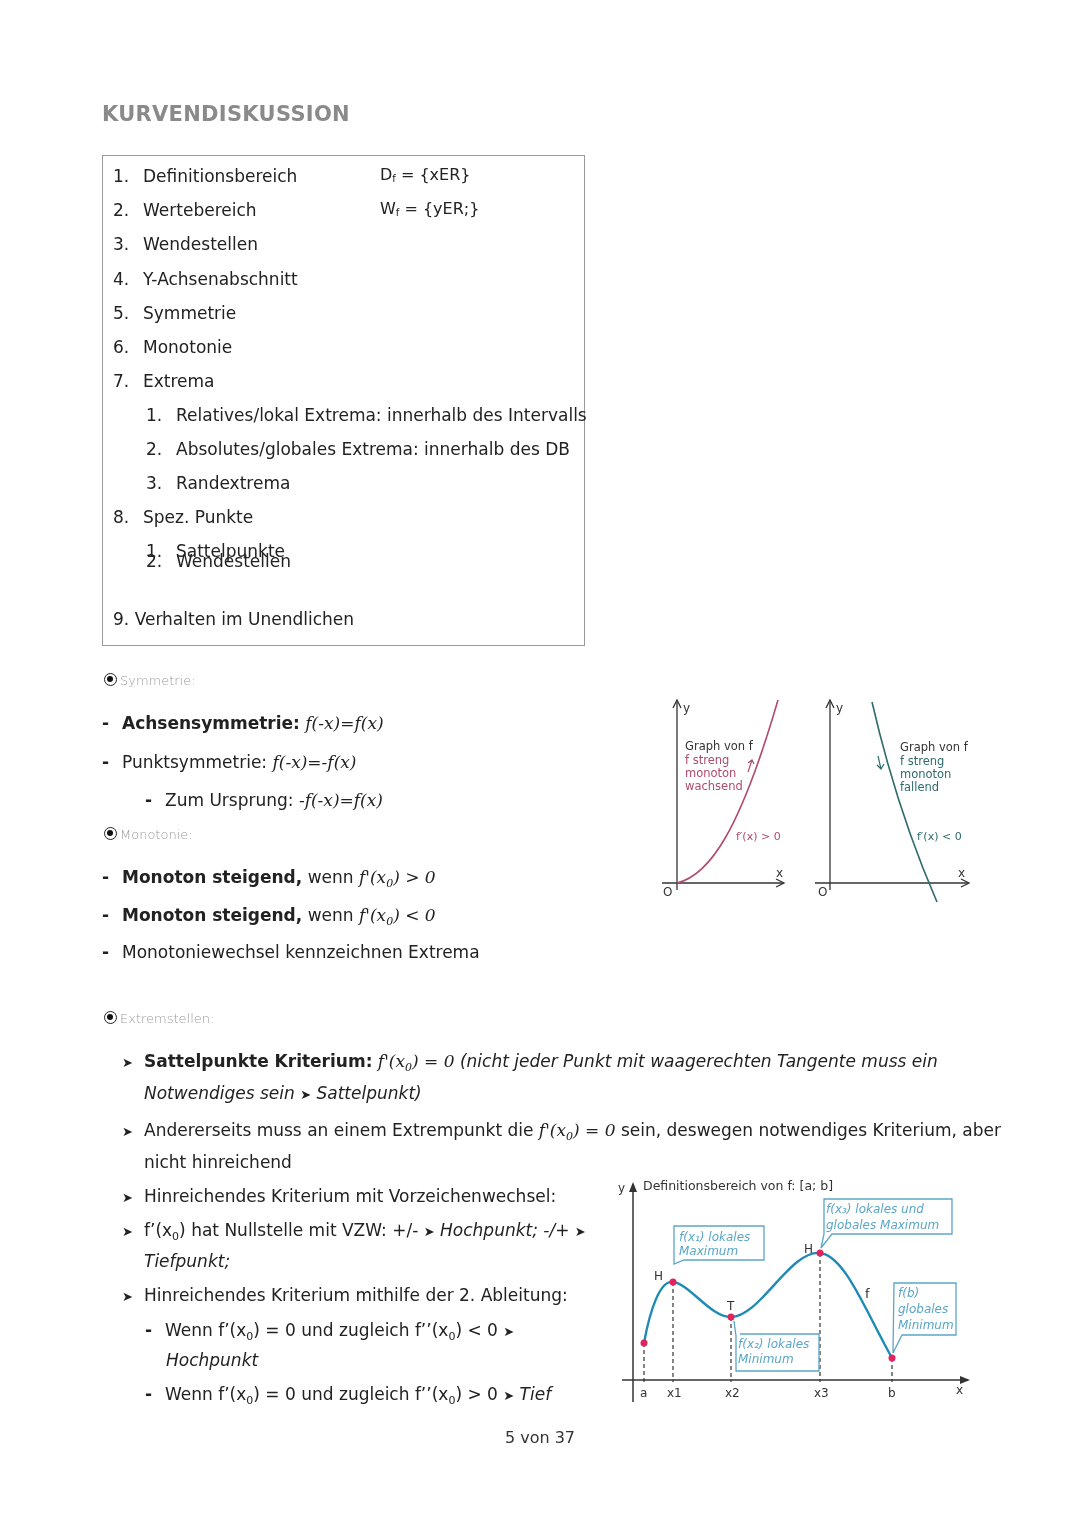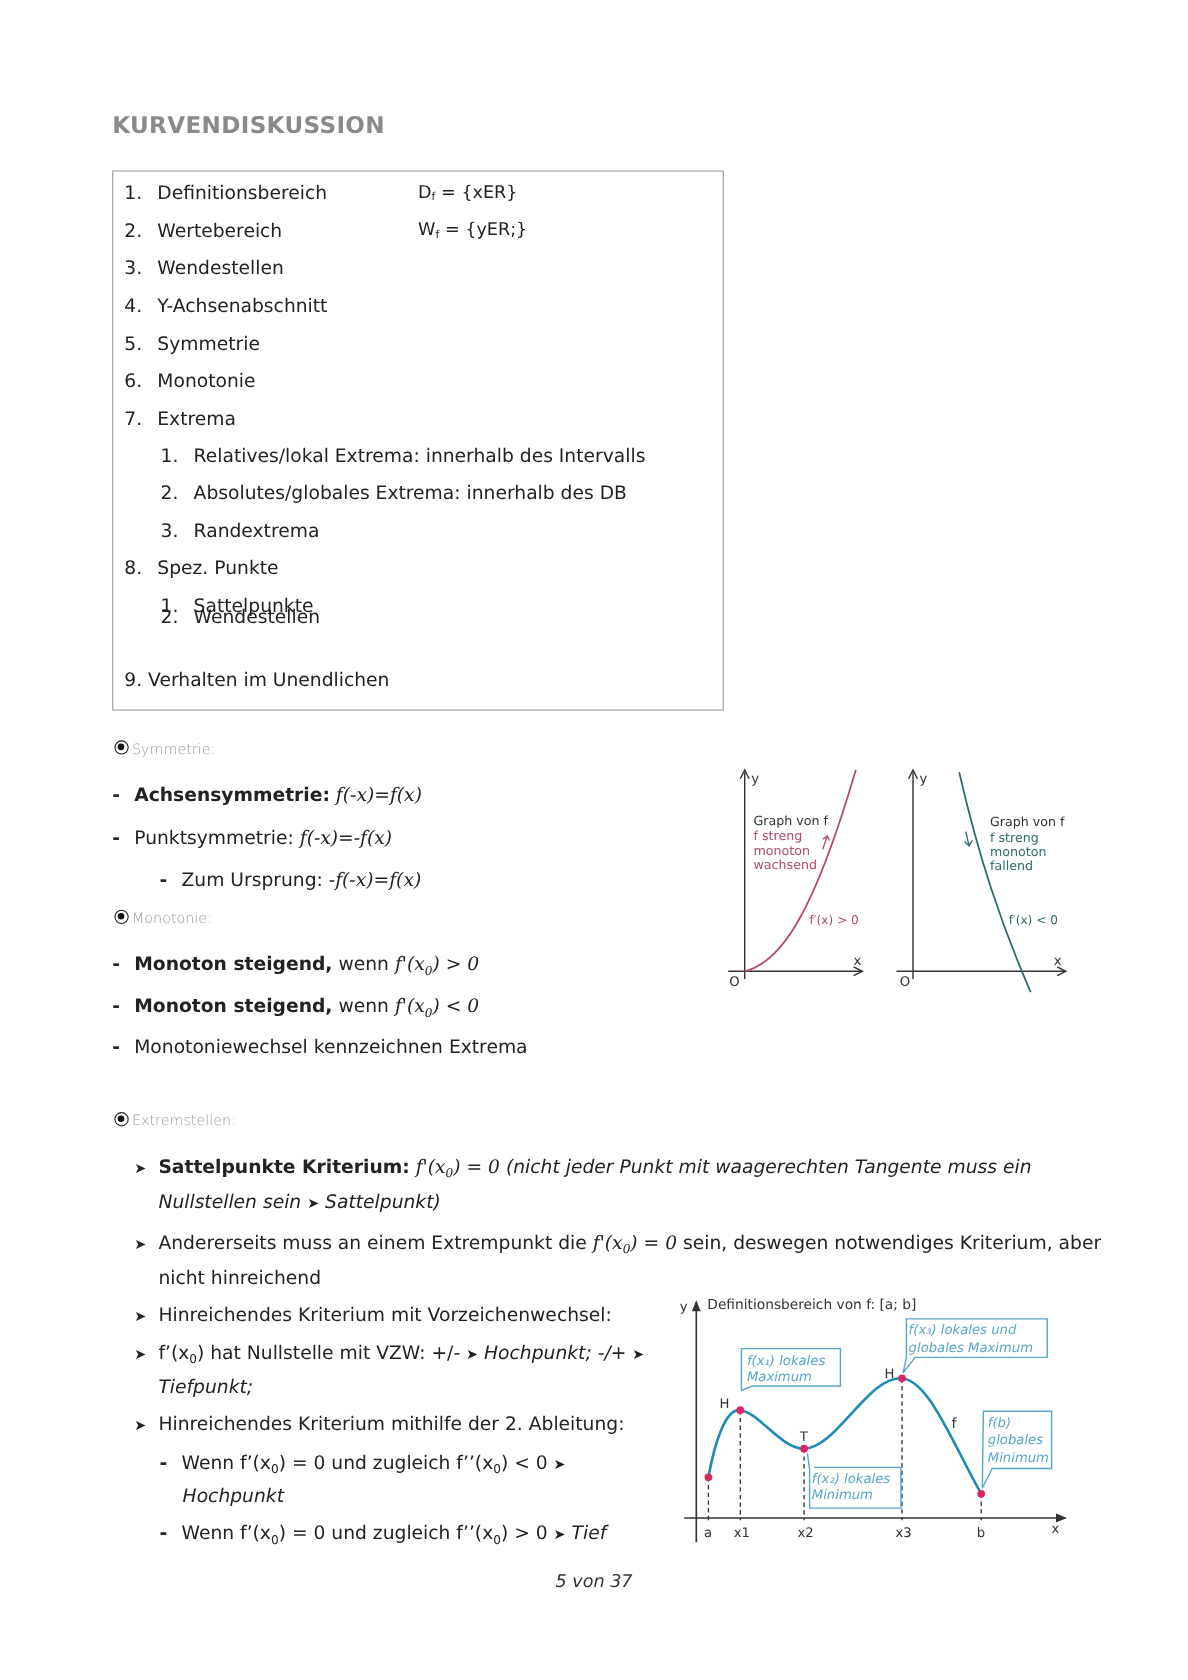--- a/index.html
+++ b/index.html
@@ -1,36 +1,36 @@
 <!DOCTYPE html>
 <html><head>
 <meta charset="utf-8">
 <style>
   html,body{margin:0;padding:0;background:#ffffff;}
   body{width:1080px;height:1527px;position:relative;overflow:hidden;
        font-family:"DejaVu Sans","Liberation Sans",sans-serif;color:#1f1f1f;}
   .abs{position:absolute;}
   .title{left:102px;top:102px;font-size:21px;color:#8a8a8a;letter-spacing:0.3px;font-weight:700;}
-  .toc{left:102px;top:155px;width:556px;height:491px;border:1.5px solid #9a9a9a;box-sizing:border-box;}
+  .toc{left:102px;top:155px;width:483px;height:491px;border:1.5px solid #9a9a9a;box-sizing:border-box;}
   .toc-row{position:absolute;font-size:17px;color:#222;white-space:nowrap;}
   .toc-num{display:inline-block;width:30px;}
   .toc-val{position:absolute;font-size:16px;color:#222;white-space:nowrap;}
   .toc-val sub{font-size:10px;vertical-align:-2px;}
   .sec-head{font-size:13px;color:#9a9a9a;font-weight:300;white-space:nowrap;}
   .sec-head .bullet{display:inline-block;width:13px;height:13px;border:1.5px solid #222;border-radius:50%;
        position:relative;margin-right:3px;vertical-align:-1px;box-sizing:border-box;}
   .sec-head .bullet::after{content:"";position:absolute;left:2px;top:2px;width:6px;height:6px;background:#111;border-radius:50%;}
   .line{font-size:17px;color:#222;white-space:nowrap;}
   .dash{display:inline-block;width:20px;font-weight:bold;}
   .arrow{display:inline-block;width:22px;font-size:13px;}
   b{font-weight:bold;}
   i{font-style:italic;}
   .f{font-family:"DejaVu Serif","Liberation Serif",serif;font-style:italic;}
   sub{font-size:11px;}
-  .footer{left:0;width:1080px;top:1428px;text-align:center;font-size:16px;font-style:italic;color:#333;}
+  .footer{left:0;width:1080px;top:1428px;text-align:center;font-size:16px;color:#333;}
   svg text{font-family:"DejaVu Sans","Liberation Sans",sans-serif;}
 </style>
 </head>
 <body>
 
 <div class="abs title">KURVENDISKUSSION</div>
 
 <div class="abs toc">
   <div class="toc-row" style="left:10px;top:10px"><span class="toc-num">1.</span><span>Definitionsbereich</span></div>
   <div class="toc-val" style="left:277px;top:9px"><span>D</span><sub>f</sub><span> = {xER}</span></div>
@@ -93,21 +93,21 @@
     <text x="250" y="88" font-size="11.5" fill="#2f6b6b">monoton</text>
     <text x="250" y="101" font-size="11.5" fill="#2f6b6b">fallend</text>
     <path d="M228 66 L231 79 M227 75 L231 79 L234 74" fill="none" stroke="#2f6b6b" stroke-width="1.2"></path>
     <text x="267" y="150" font-size="11" fill="#2f6b6b">f′(x) &lt; 0</text>
   </g>
 </svg>
 
 <div class="abs sec-head" style="left:104px;top:1011px"><span class="bullet"></span><span>Extremstellen:</span></div>
 
 <div class="abs line" style="left:122px;top:1051px"><span class="arrow">➤</span><b>Sattelpunkte Kriterium:</b> <span class="f">f'(x<sub>0</sub>) = 0</span> <i>(nicht jeder Punkt mit waagerechten Tangente muss ein</i></div>
-<div class="abs line" style="left:144px;top:1083px"><i>Nullstellen sein</i> <span class="arrow" style="width:auto">➤</span> <i>Sattelpunkt)</i></div>
+<div class="abs line" style="left:144px;top:1083px"><i>Notwendiges sein</i> <span class="arrow" style="width:auto">➤</span> <i>Sattelpunkt)</i></div>
 
 <div class="abs line" style="left:122px;top:1120px"><span class="arrow">➤</span><span>Andererseits muss an einem Extrempunkt die</span> <span class="f">f'(x<sub>0</sub>) = 0</span> <span>sein, deswegen notwendiges Kriterium, aber</span></div>
 <div class="abs line" style="left:144px;top:1152px"><span>nicht hinreichend</span></div>
 
 <div class="abs line" style="left:122px;top:1186px"><span class="arrow">➤</span><b style="font-weight:normal">Hinreichendes Kriterium mit Vorzeichenwechsel:</b></div>
 <div class="abs line" style="left:122px;top:1220px"><span class="arrow">➤</span><span>f’(x<sub>0</sub>) hat Nullstelle mit VZW: +/-</span> <span class="arrow" style="width:auto">➤</span> <i>Hochpunkt; -/+</i> <span class="arrow" style="width:auto">➤</span></div>
 <div class="abs line" style="left:144px;top:1251px"><i>Tiefpunkt;</i></div>
 
 <div class="abs line" style="left:122px;top:1285px"><span class="arrow">➤</span><b style="font-weight:normal">Hinreichendes Kriterium mithilfe der 2. Ableitung:</b></div>
 <div class="abs line" style="left:145px;top:1320px"><span class="dash">-</span><span>Wenn f’(x<sub>0</sub>) = 0 und zugleich f’’(x<sub>0</sub>) &lt; 0</span> <span class="arrow" style="width:auto">➤</span></div>

